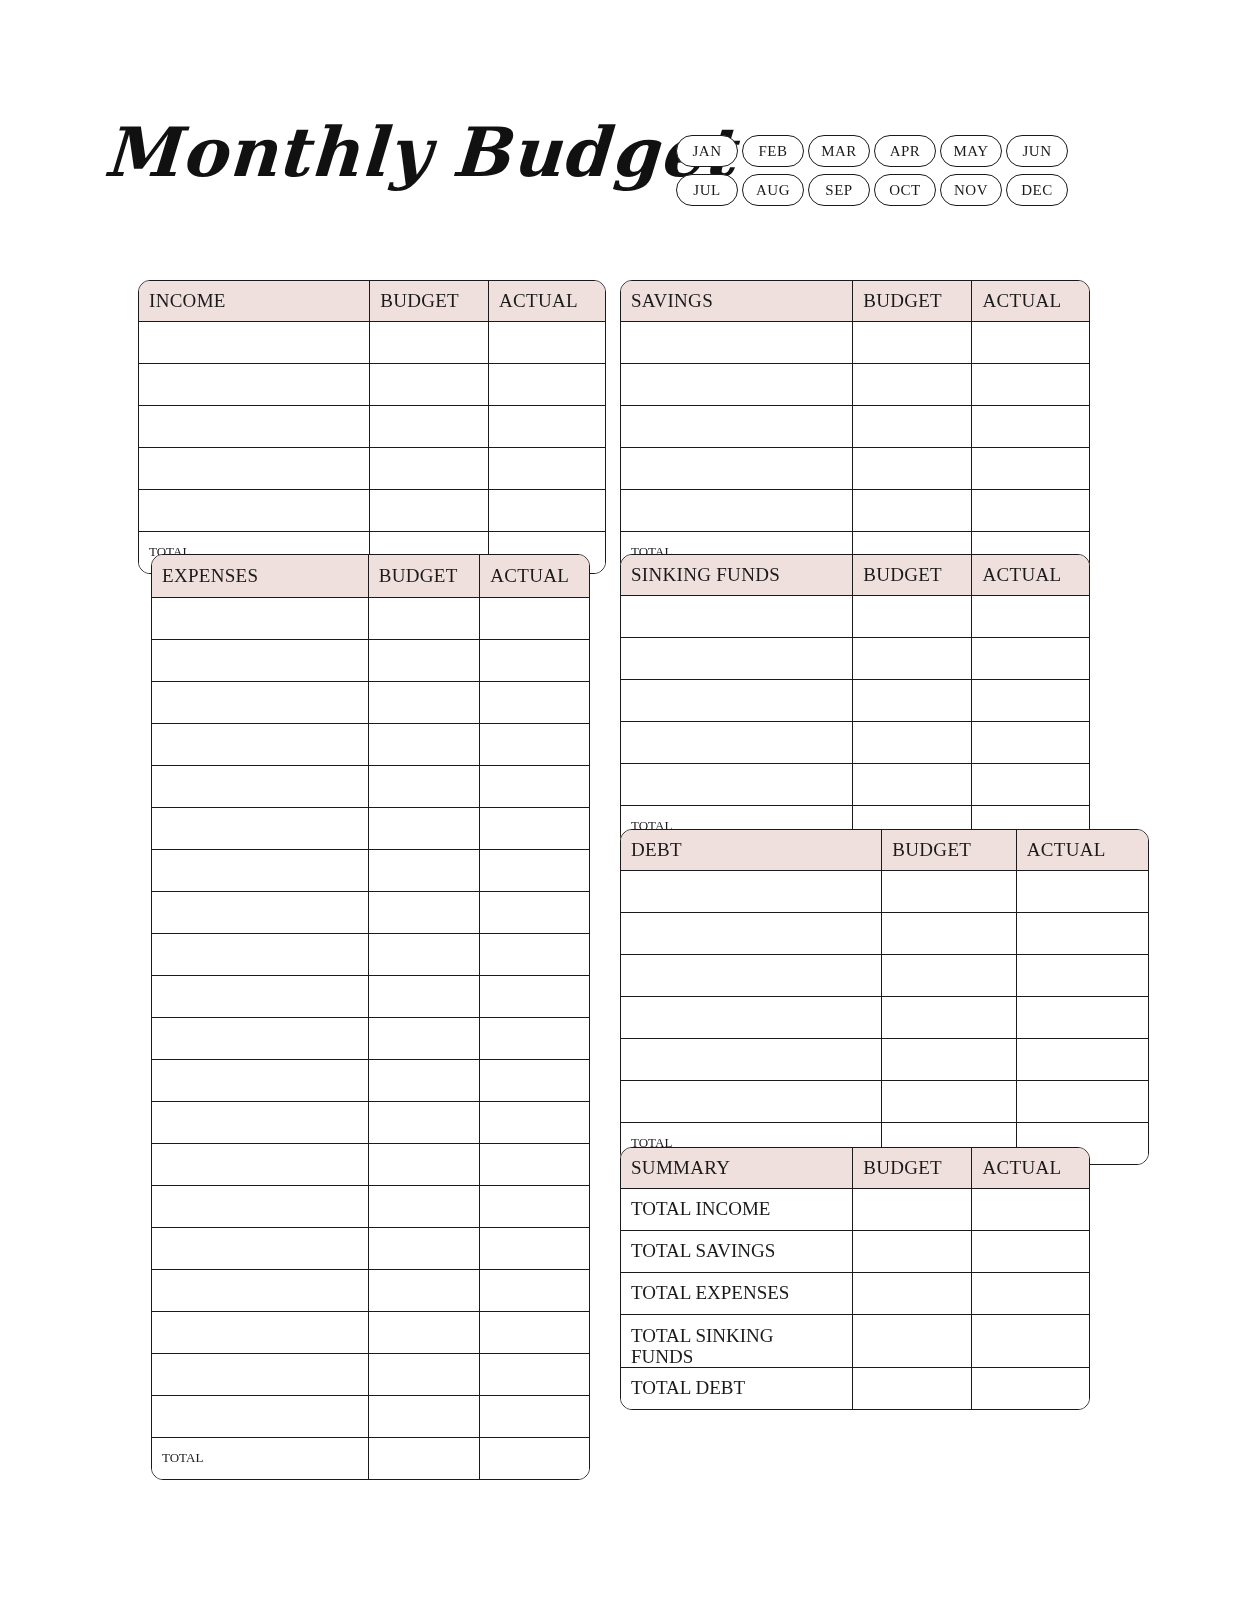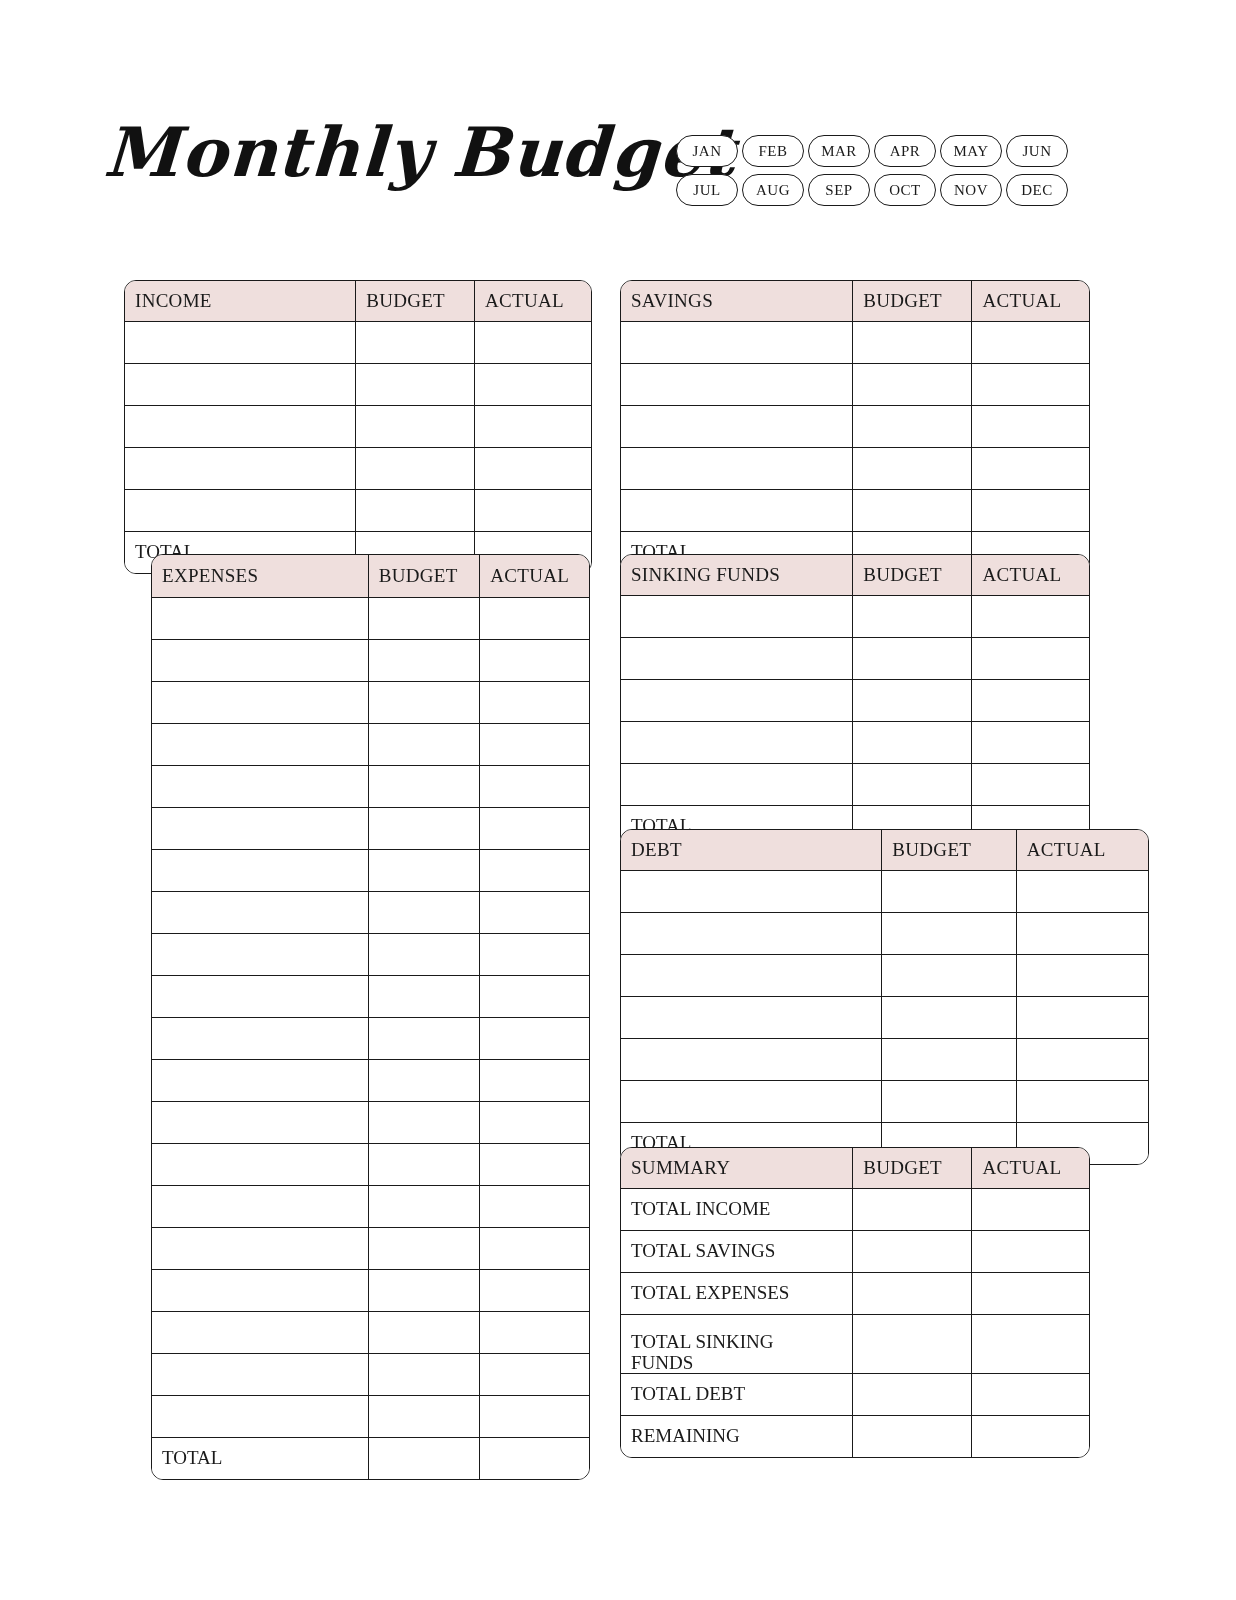--- a/index.html
+++ b/index.html
@@ -99,30 +99,30 @@
   tr > *:first-child { border-left: none; }
   tr > *:last-child { border-right: none; }
   thead tr > * { border-top: none; }
   tbody tr:last-child > * { border-bottom: none; }
 
   .c-name { width: 49.5%; }
   .c-budget { width: 25.5%; }
   .c-actual { width: 25%; }
 
   .row-blank td { height: 42px; }
-  .total-label { font-size: 19px; }
+  .total-label { font-size: 13px; }
   .summary-two-line {
     font-size: 19px;
     line-height: 21px;
-    padding-top: 16px;
+    padding-top: 10px;
   }
   .summary-two-line span { display: block; }
 
   
-  #income   { left: 124px; top: 280px; width: 468px; }
+  #income   { left: 138px; top: 280px; width: 468px; }
   #expenses { left: 122px; top: 554px; width: 468px; padding-left: 29px; }
   #savings  { left: 620px; top: 280px; width: 470px; }
   #sinking  { left: 620px; top: 554px; width: 470px; }
   #debt     { left: 620px; top: 829px; width: 529px; }
   #summary  { left: 620px; top: 1147px; width: 470px; }
 
   #expenses td, #expenses th { height: 42px; }
   #summary td { height: 42px; }
 </style>
 </head>
@@ -533,21 +533,16 @@
             <span>FUNDS</span>
           </td>
           <td></td>
           <td></td>
         </tr>
         <tr>
           <td>TOTAL DEBT</td>
           <td></td>
           <td></td>
         </tr>
-        <tr>
-          <td>REMAINING</td>
-          <td></td>
-          <td></td>
-        </tr>
       </tbody>
     </table>
   </div>
 </div>
 
 </body></html>

